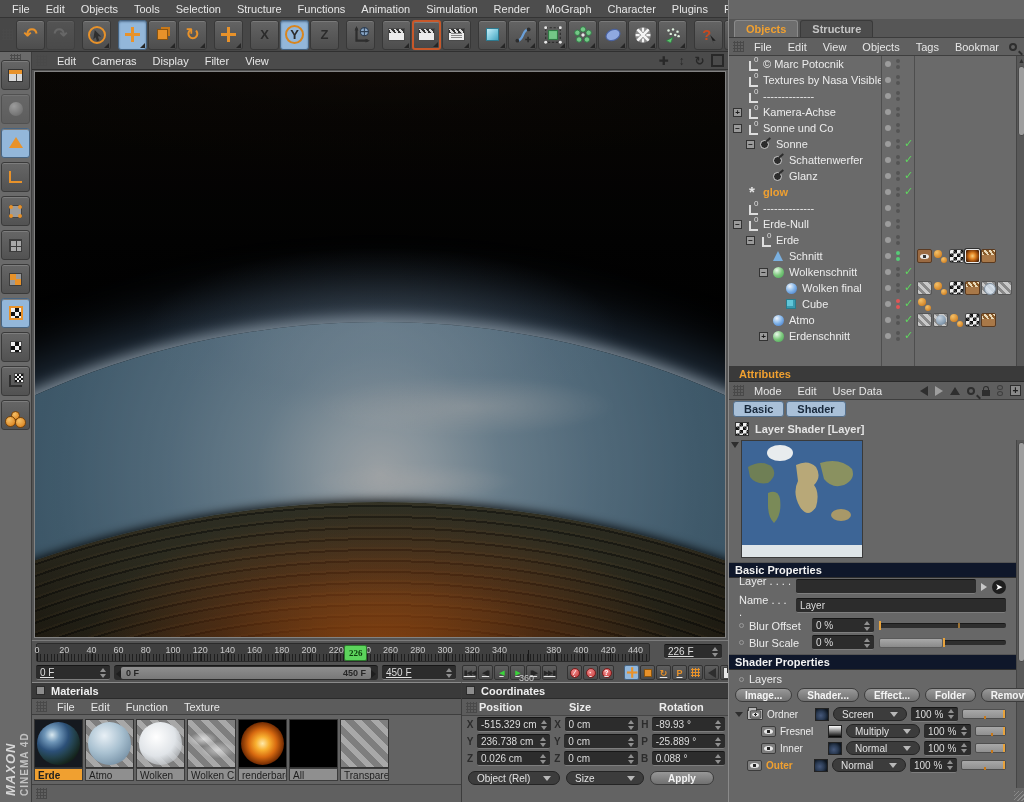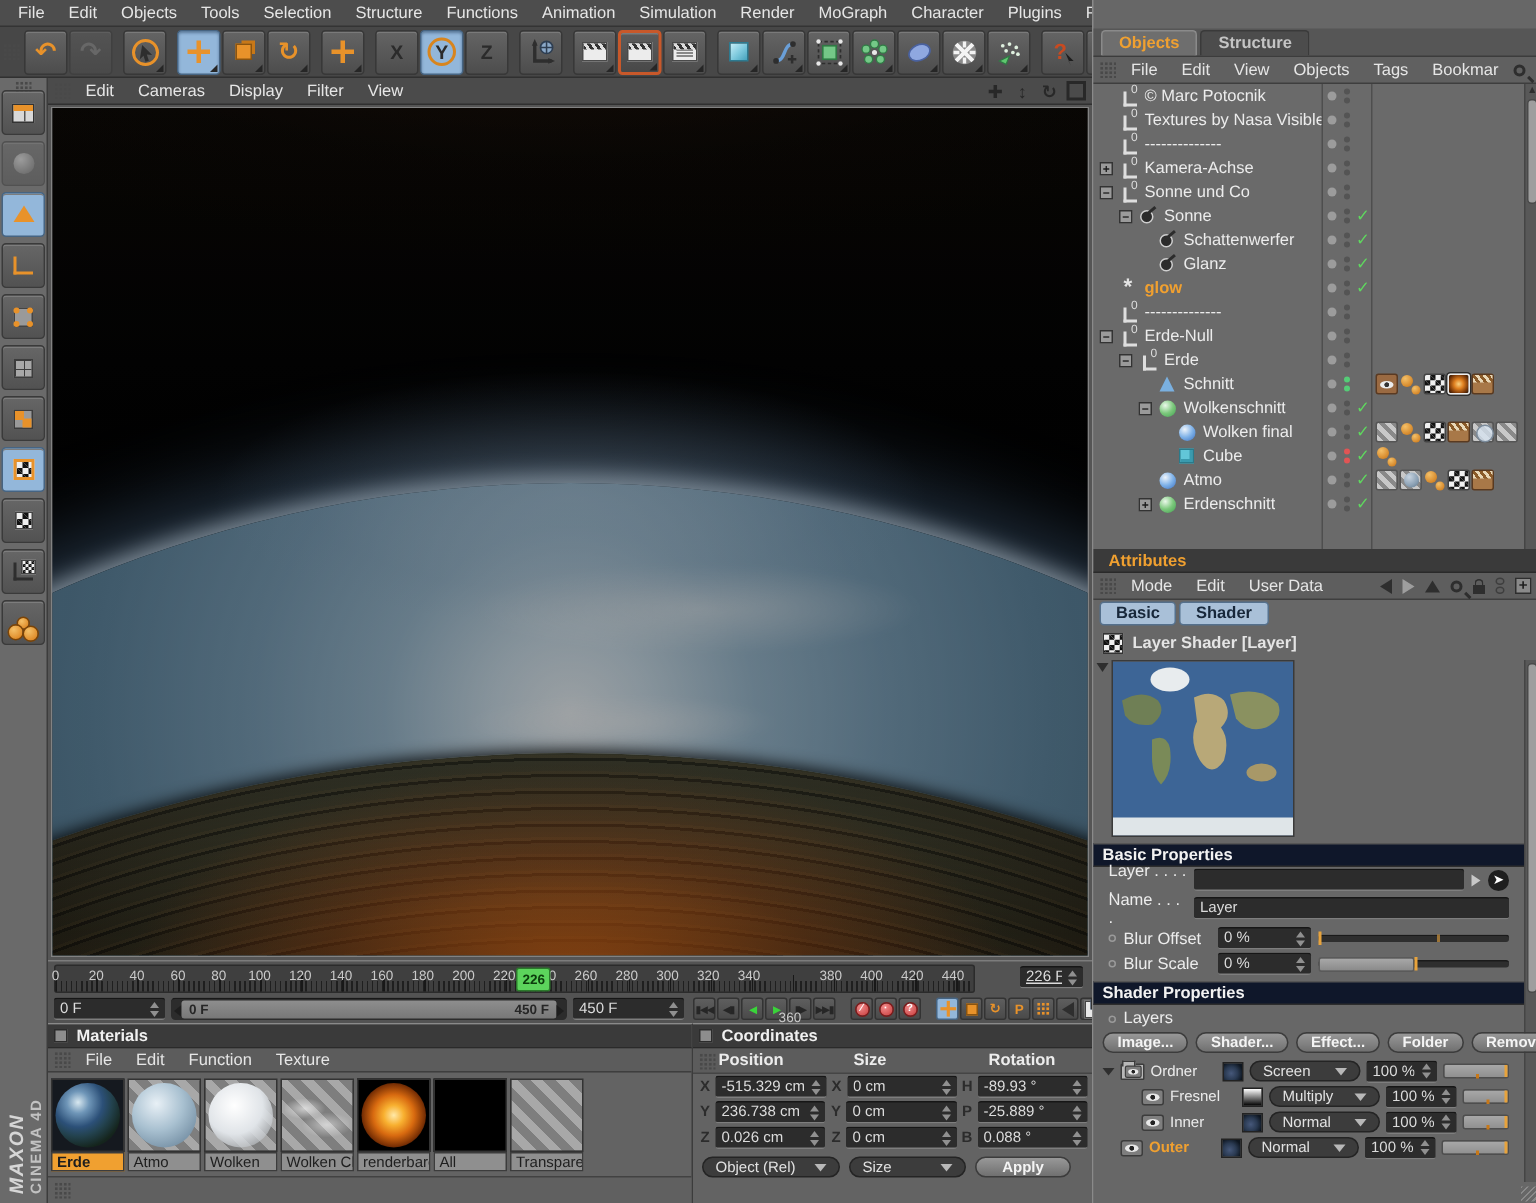--- a/index.html
+++ b/index.html
@@ -169,22 +169,22 @@
   #ruler{position:absolute;left:4px;top:2px;width:614px;height:19px;background:#3f3f3f;border:1px solid #2b2b2b;
     border-radius:2px;}
   #ruler .marks{position:absolute;left:0;right:0;bottom:0;height:7px;
     background:repeating-linear-gradient(90deg,#1f1f1f 0 1px,transparent 1px 3.4px);}
   #ruler .marks2{position:absolute;left:0;right:0;bottom:0;height:11px;
     background:repeating-linear-gradient(90deg,#181818 0 1px,transparent 1px 27.3px);}
   .tick-label{position:absolute;top:1px;transform:translateX(-50%);font-size:9px;color:#cacaca;z-index:1;}
   #playhead{position:absolute;top:1px;height:16px;width:23px;background:#5cd45c;border:1px solid #2c7a2c;
     border-radius:2px;color:#0c3c0c;font-size:9px;font-weight:bold;display:flex;align-items:center;
     justify-content:center;z-index:3;}
-  #cur-frame{position:absolute;right:6px;top:3px;width:42px;text-decoration:underline;}
-  #tl-row2{position:absolute;left:4px;top:23px;right:4px;height:17px;display:flex;align-items:center;gap:4px;}
+  #cur-frame{position:absolute;right:6px;top:3px;width:58px;text-decoration:underline;}
+  #tl-row2{position:absolute;left:4px;top:23px;right:4px;height:17px;display:flex;align-items:center;gap:4px;text-decoration:underline;}
   #fld-start{width:74px;flex:none;}
   #rangebar{width:264px;height:15px;background:#2c2c2c;border-radius:3px;position:relative;flex:none;
     border-top:1px solid #181818;}
   #rangebar .inner{position:absolute;left:7px;right:7px;top:1px;bottom:1px;background:linear-gradient(#8e8e8e,#787878);
     border-radius:2px;display:flex;align-items:center;justify-content:space-between;padding:0 5px;
     color:#262626;font-size:9px;font-weight:bold;}
   #rangebar .nub{position:absolute;top:4px;width:0;height:0;border-top:4px solid transparent;border-bottom:4px solid transparent;}
   #fld-end{width:74px;flex:none;}
   .tbtn{width:15px;height:15px;background:linear-gradient(#5e5e5e,#4a4a4a);border:1px solid #333;
     border-radius:2px;display:flex;align-items:center;justify-content:center;flex:none;
@@ -675,21 +675,21 @@
           <span class="tick-label" style="left: 62.2222%;">280</span>
           <span class="tick-label" style="left: 66.6667%;">300</span>
           <span class="tick-label" style="left: 71.1111%;">320</span>
           <span class="tick-label" style="left: 75.5556%;">340</span>
           <span class="tick-label" style="left: 80%; margin-top: 28px;">360</span>
           <span class="tick-label" style="left: 84.4444%;">380</span>
           <span class="tick-label" style="left: 88.8889%;">400</span>
           <span class="tick-label" style="left: 93.3333%;">420</span>
           <span class="tick-label" style="left: 97.7778%;">440</span>
         </div>
-      <div id="playhead" style="left: 50.2222%;">226</div>
+      <div id="playhead" style="left: 50.2222%; font-family: Liberation Serif, serif;">226</div>
     </div>
     <div id="cur-frame" class="fld">
       <span class="val">226 F</span>
       <span class="stepper">
           <i class="up"></i>
           <i class="dn"></i>
         </span>
     </div>
     <div id="tl-row2">
       <div id="fld-start" class="fld">

